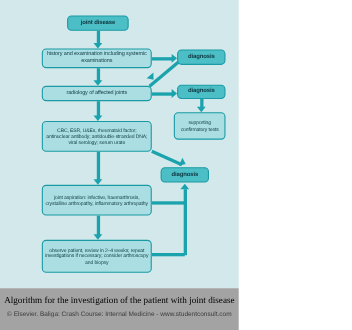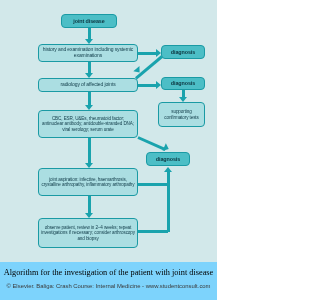--- a/index.html
+++ b/index.html
@@ -85,21 +85,21 @@
     background: #1aa3ad;
     transform-origin: left center;
   }
 
   #caption {
     position: absolute;
     left: 0;
     top: 262px;
     width: 217px;
     height: 38px;
-    background: #7dd3fc;
+    background: #a3a3a3;
   }
   .cap-title {
     position: absolute;
     left: 50%;
     transform: translateX(-50%);
     top: 6px;
     width: 213px;
     text-align: center;
     font-family: "Liberation Serif", serif;
     font-size: 8.3px;

